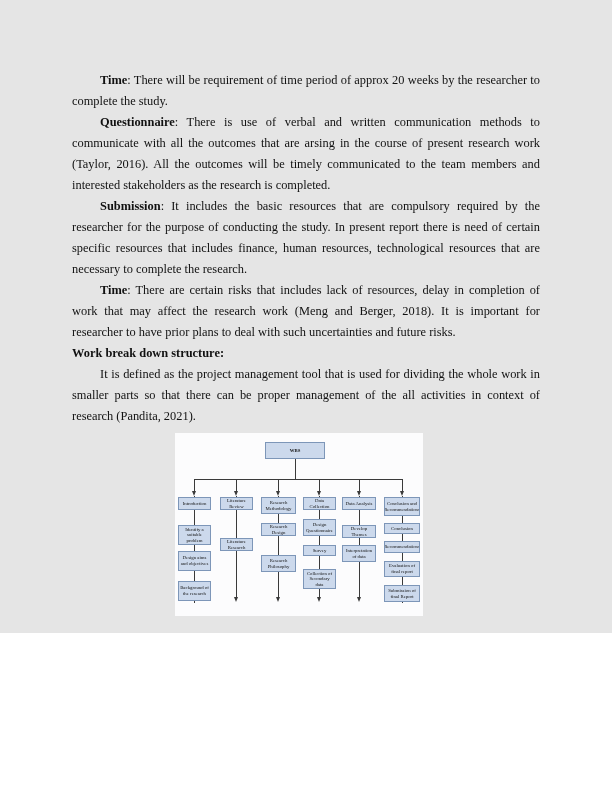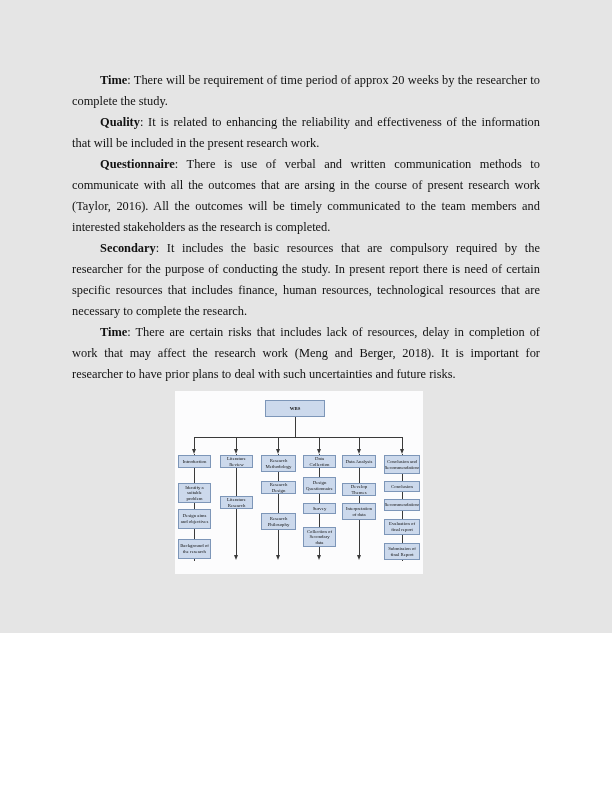--- a/index.html
+++ b/index.html
@@ -75,29 +75,30 @@
   }
 </style>
 </head>
 <body>
 
 <div class="page">
   <div class="content">
 
     <p class="para"><b>Time</b><span>: There will be requirement of time period of approx 20 weeks by the researcher to complete the study.</span></p>
 
-    <p class="para"><b>Quality</b><span>: It is related to enhancing the reliability and effectiveness of the information that will be included in the present research work.</span></p>
 
     <p class="para"><b>Questionnaire</b><span>: There is use of verbal and written communication methods to communicate with all the outcomes that are arsing in the course of present research work (Taylor, 2016). All the outcomes will be timely communicated to the team members and interested stakeholders as the research is completed.</span></p>
 
-    <p class="para"><b>Secondary</b><span>: It includes the basic resources that are compulsory required by the researcher for the purpose of conducting the study. In present report there is need of certain specific resources that includes finance, human resources, technological resources that are necessary to complete the research.</span></p>
+    <p class="para"><b>Submission</b><span>: It includes the basic resources that are compulsory required by the researcher for the purpose of conducting the study. In present report there is need of certain specific resources that includes finance, human resources, technological resources that are necessary to complete the research.</span></p>
 
     <p class="para"><b>Time</b><span>: There are certain risks that includes lack of resources, delay in completion of work that may affect the research work (Meng and Berger, 2018). It is important for researcher to have prior plans to deal with such uncertainties and future risks.</span></p>
 
-
+    <p class="heading">Work break down structure:</p>
+
+    <p class="para">It is defined as the project management tool that is used for dividing the whole work in smaller parts so that there can be proper management of the all activities in context of research (Pandita, 2021).</p>
 
     <div class="diagram">
 
       <div class="wbs-box wbs-root" style="left:90px;top:9px;width:60px;height:17px">
           <span>WBS</span>
         </div>
 
       <div class="vline" style="left:120px;top:26px;height:20px"></div>
       <div class="hline" style="left:19px;top:46px;width:208px"></div>
 

